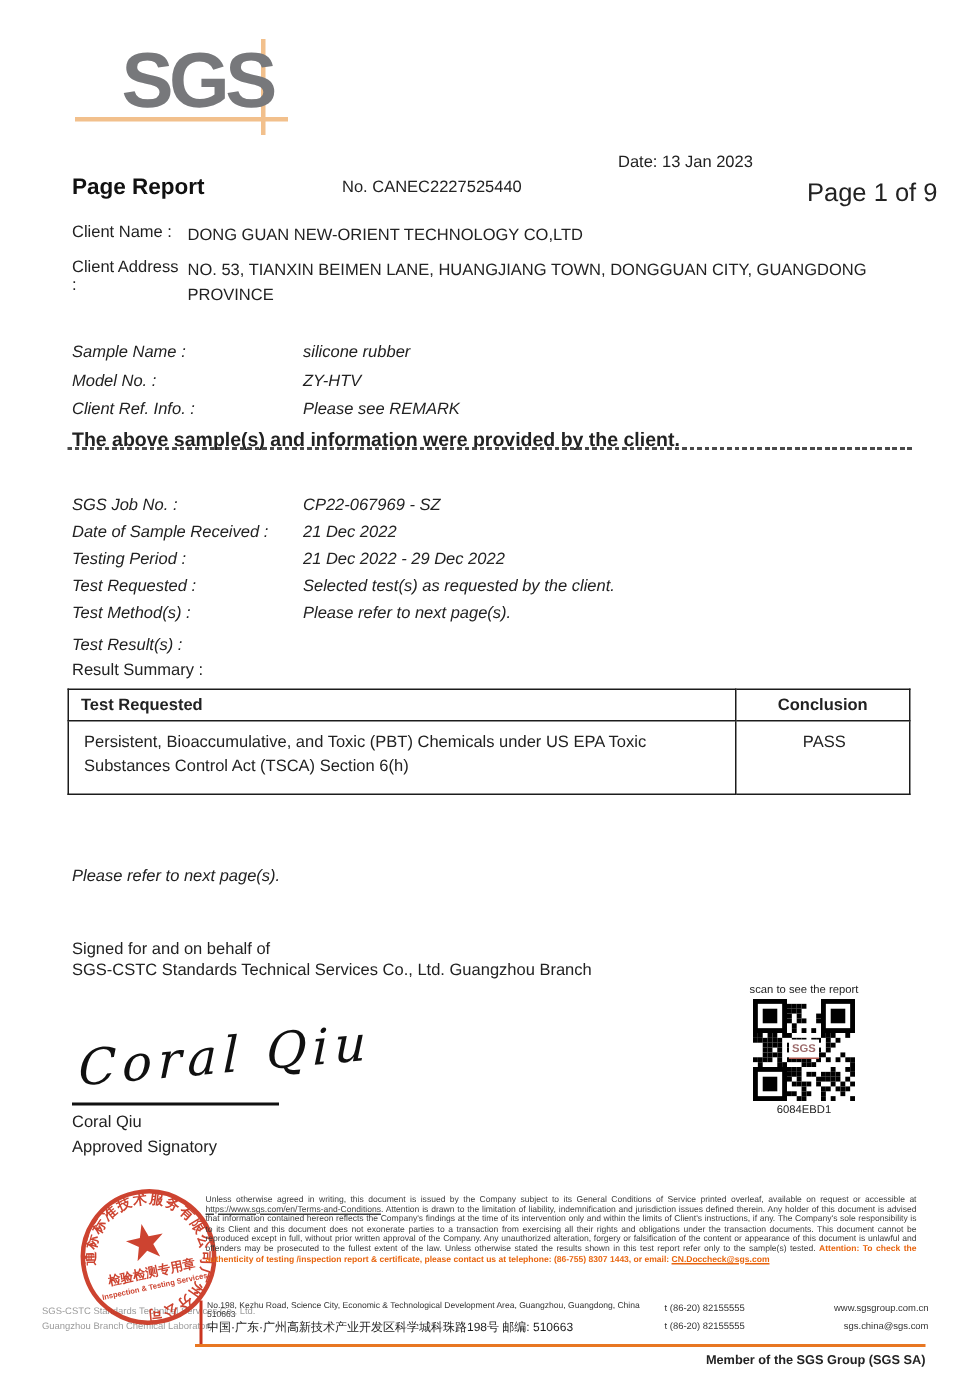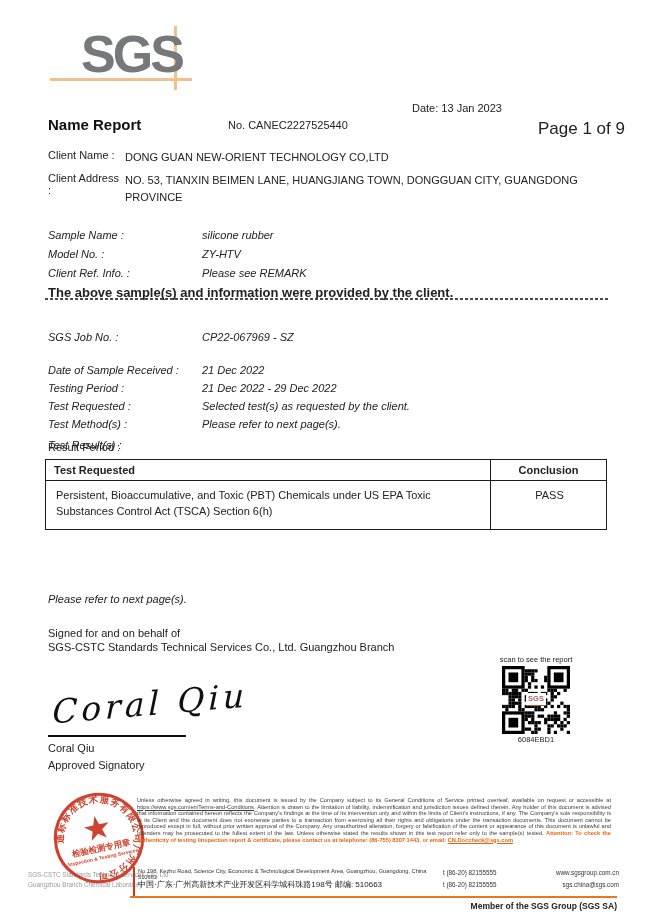--- a/index.html
+++ b/index.html
@@ -28,21 +28,21 @@
   
   .kv-row { display:flex; font-size:11px; line-height:19px;font-style:italic; }
   .kv-row .lbl { flex:0 0 154px; }
   .sample-block { position:absolute; left:48px; top:226px; width:560px; }
   .provided-note { font-size:13px; line-height:19px;font-weight:bold; }
   .dashed-sep { position:absolute; left:45px; top:298px; width:563px; height:2px;
      background:repeating-linear-gradient(90deg,#4a4a4a 0 3px, transparent 3px 5px); }
 
   .job-block { position:absolute; left:48px; top:328px; width:560px; }
   .job-block .kv-row { line-height:18px; }
-  .job-block .kv-row:first-child { margin-bottom:15px;align-items:flex-end; }
+  .job-block .kv-row:first-child { margin-bottom:0;align-items:flex-end; }
   .job-block .kv-row:last-child { margin-top:3px;flex-direction:column; }
 
   .result-summary-label { position:absolute; left:48px; top:441px; font-size:11px; }
 
   
   .summary-table { position:absolute; left:45px; top:459px; width:562px; border-collapse:collapse; }
   .summary-table th, .summary-table td { border:1.7px solid #1c1c1c; font-size:11px; }
   .summary-table th { text-align:left; padding:4px 8px; font-weight:bold; }
   .summary-table th.conc, .summary-table td.conc { width:116px; text-align:center; }
   .summary-table td { padding:6px 8px 10px 10px; line-height:16px; vertical-align:top; }
@@ -86,21 +86,21 @@
 <body>
 
 <div id="page">
 
   <div class="logo-wrap">
     <div class="logo-hline"></div>
     <div class="logo-vline"></div>
     <div class="logo-text">SGS</div>
   </div>
 
-  <div class="report-title">Name Report</div>
+  <div class="report-title">Page Report</div>
   <div class="report-no">No. CANEC2227525440</div>
   <div class="report-date">Date: 13 Jan 2023</div>
   <div class="report-page">Page 1 of 9</div>
 
   <div class="client-block">
     <div class="client-row">
       <span class="lbl">Client Name :</span>
       <span class="val">DONG GUAN NEW-ORIENT TECHNOLOGY CO,LTD</span>
     </div>
     <div class="client-row">
@@ -147,21 +147,21 @@
     <div class="kv-row">
       <span class="lbl">Test Method(s) :</span>
       <span class="val">Please refer to next page(s).</span>
     </div>
     <div class="kv-row">
       <span class="lbl">Test Result(s) :</span>
       <span class="val">Please refer to next page(s).</span>
     </div>
   </div>
 
-  <div class="result-summary-label">Result Period :</div>
+  <div class="result-summary-label">Result Summary :</div>
 
   <table class="summary-table">
     <thead>
       <tr>
         <th>Test Requested</th>
         <th class="conc">Conclusion</th>
       </tr>
     </thead>
     <tbody>
       <tr>

